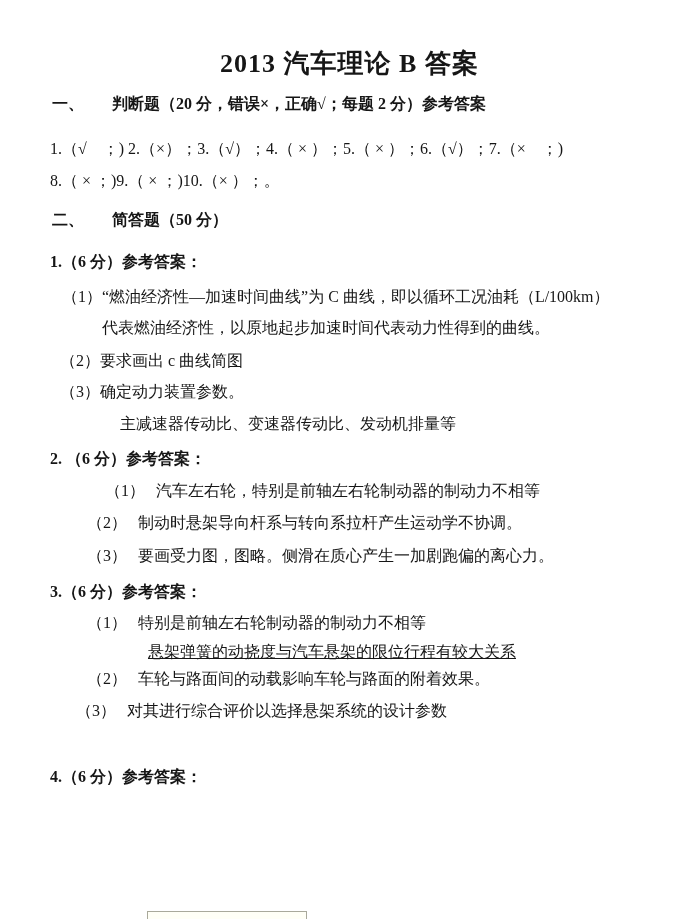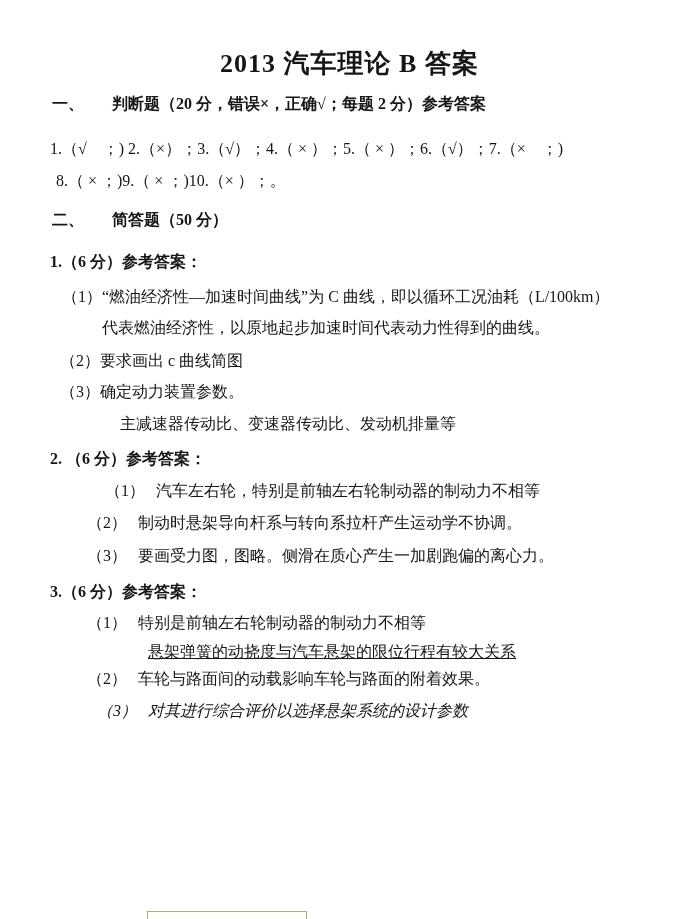--- a/index.html
+++ b/index.html
@@ -45,38 +45,39 @@
 </head>
 <body>
 
 <div class="page">
 
   <div class="doc-title">2013 汽车理论 B 答案</div>
 
   <div class="line bold" style="top:94px; left:52px;"><span class="sec-num">一、</span><span>判断题（20 分，错误×，正确√；每题 2 分）参考答案</span></div>
 
   <div class="line" style="top:139px; left:50px;">1.（√　；) 2.（×）；3.（√）；4.（ × ）；5.（ × ）；6.（√）；7.（×　；)</div>
-  <div class="line" style="top:171px; left:50px;margin-left:6px;">8.（ × ；)9.（ × ；)10.（× ）；。</div>
+  <div class="line" style="top:171px; left:50px;">8.（ × ；)9.（ × ；)10.（× ）；。</div>
 
   <div class="line bold" style="top:210px; left:52px;"><span class="sec-num">二、</span><span>简答题（50 分）</span></div>
 
   <div class="line bold" style="top:252px; left:50px;">1.（6 分）参考答案：</div>
   <div class="line" style="top:287px; left:62px;">（1）“燃油经济性—加速时间曲线”为 C 曲线，即以循环工况油耗（L/100km）</div>
   <div class="line" style="top:318px; left:102px;">代表燃油经济性，以原地起步加速时间代表动力性得到的曲线。</div>
   <div class="line" style="top:351px; left:60px;">（2）要求画出 c 曲线简图</div>
   <div class="line" style="top:382px; left:60px;">（3）确定动力装置参数。</div>
   <div class="line" style="top:414px; left:100px;margin-left:20px;">主减速器传动比、变速器传动比、发动机排量等</div>
 
   <div class="line bold" style="top:449px; left:50px;">2. （6 分）参考答案：</div>
   <div class="line" style="top:481px; left:105px;"><span class="inum">（1）</span><span>汽车左右轮，特别是前轴左右轮制动器的制动力不相等</span></div>
   <div class="line" style="top:513px; left:87px;"><span class="inum">（2）</span><span>制动时悬架导向杆系与转向系拉杆产生运动学不协调。</span></div>
   <div class="line" style="top:546px; left:87px;"><span class="inum">（3）</span><span>要画受力图，图略。侧滑在质心产生一加剧跑偏的离心力。</span></div>
 
   <div class="line bold" style="top:582px; left:50px;">3.（6 分）参考答案：</div>
   <div class="line" style="top:613px; left:87px;"><span class="inum">（1）</span><span>特别是前轴左右轮制动器的制动力不相等</span></div>
   <div class="line" style="top:642px; left:148px;text-decoration:underline;">悬架弹簧的动挠度与汽车悬架的限位行程有较大关系</div>
   <div class="line" style="top:669px; left:87px;"><span class="inum">（2）</span><span>车轮与路面间的动载影响车轮与路面的附着效果。</span></div>
-  <div class="line" style="top:701px; left:97px;font-style:italic;"><span class="inum">（3）</span><span>对其进行综合评价以选择悬架系统的设计参数</span></div>
+  <div class="line" style="top:701px; left:76px;"><span class="inum">（3）</span><span>对其进行综合评价以选择悬架系统的设计参数</span></div>
 
+  <div class="line bold" style="top:767px; left:50px;">4.（6 分）参考答案：</div>
 
   <div class="bottom-box"></div>
 
 </div>
 
 </body></html>

